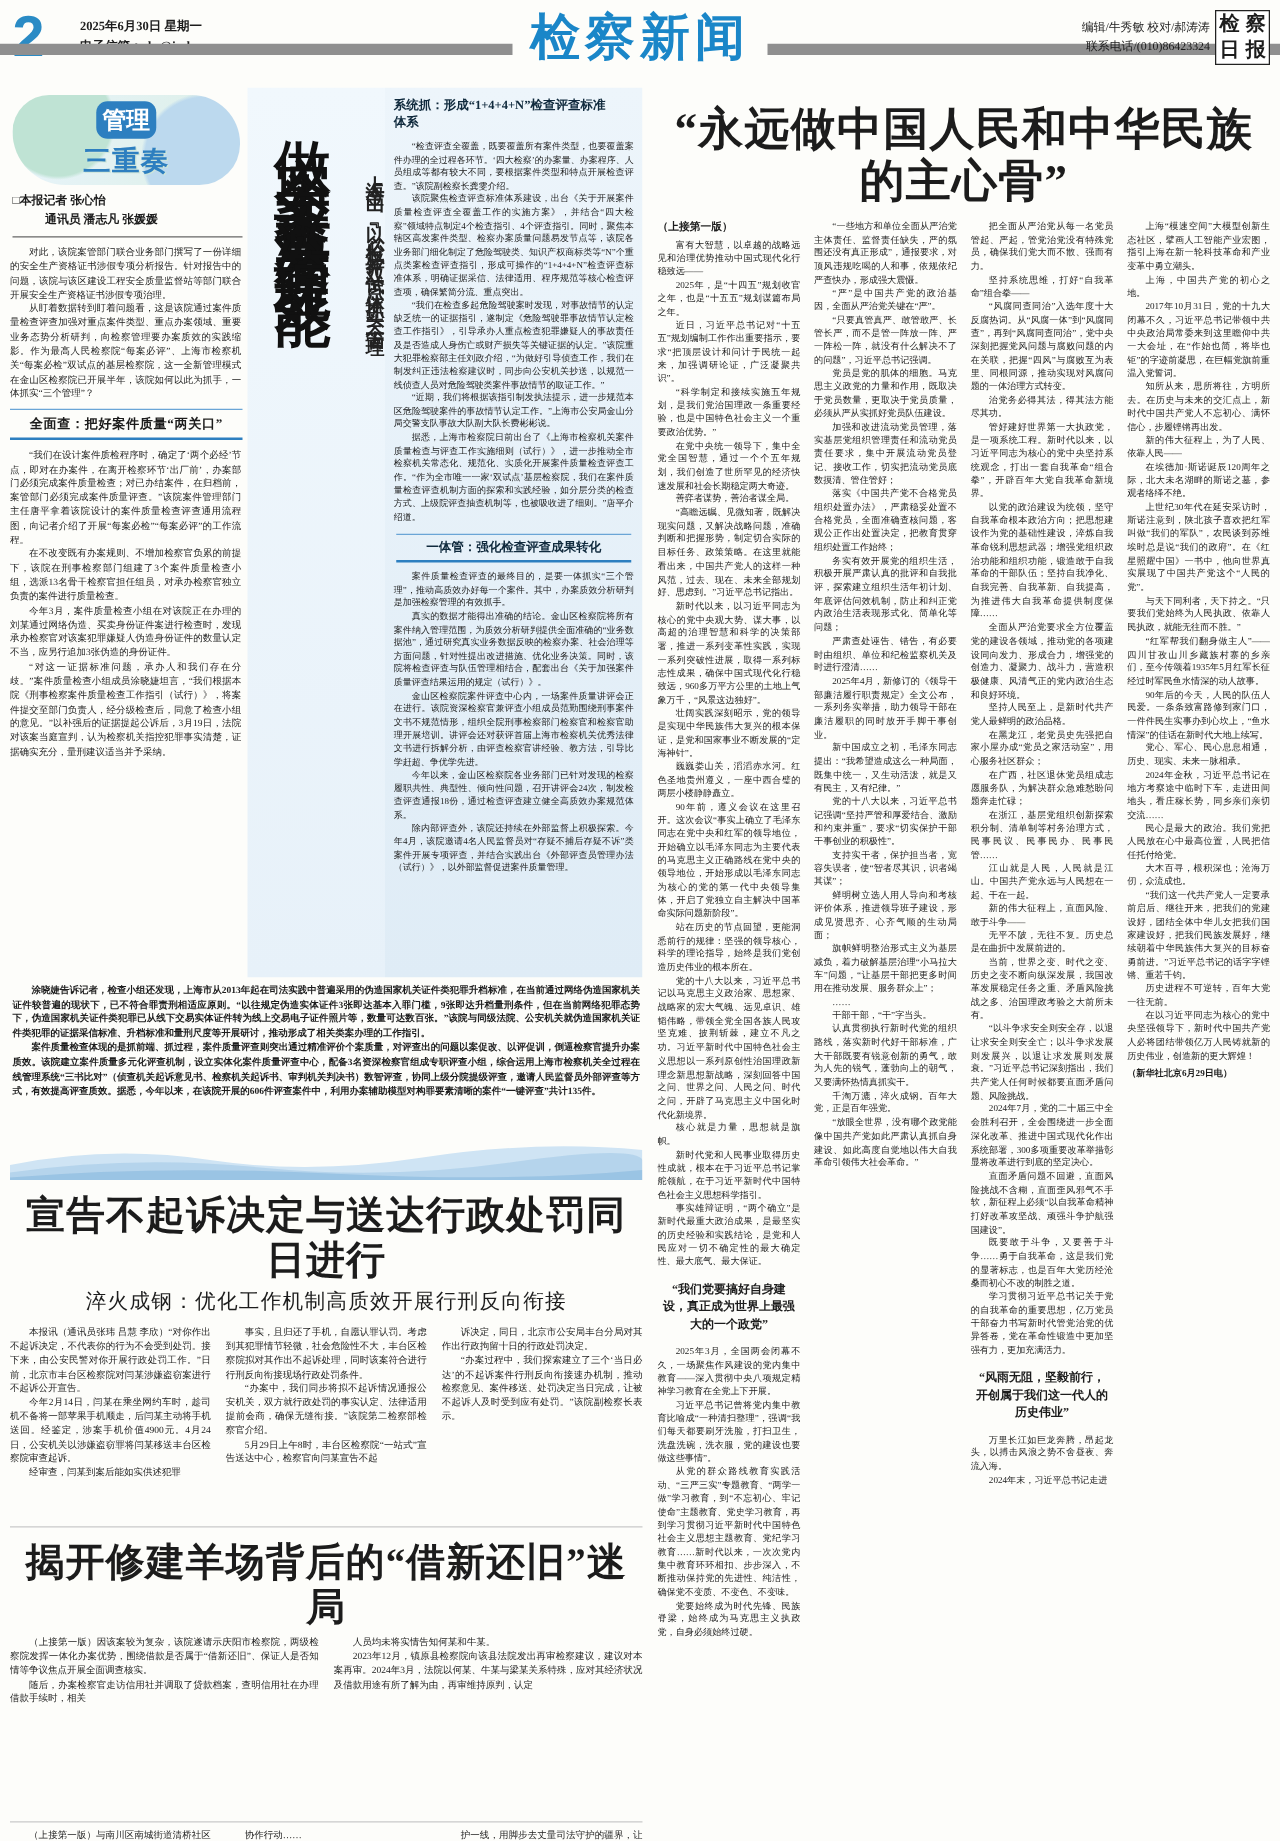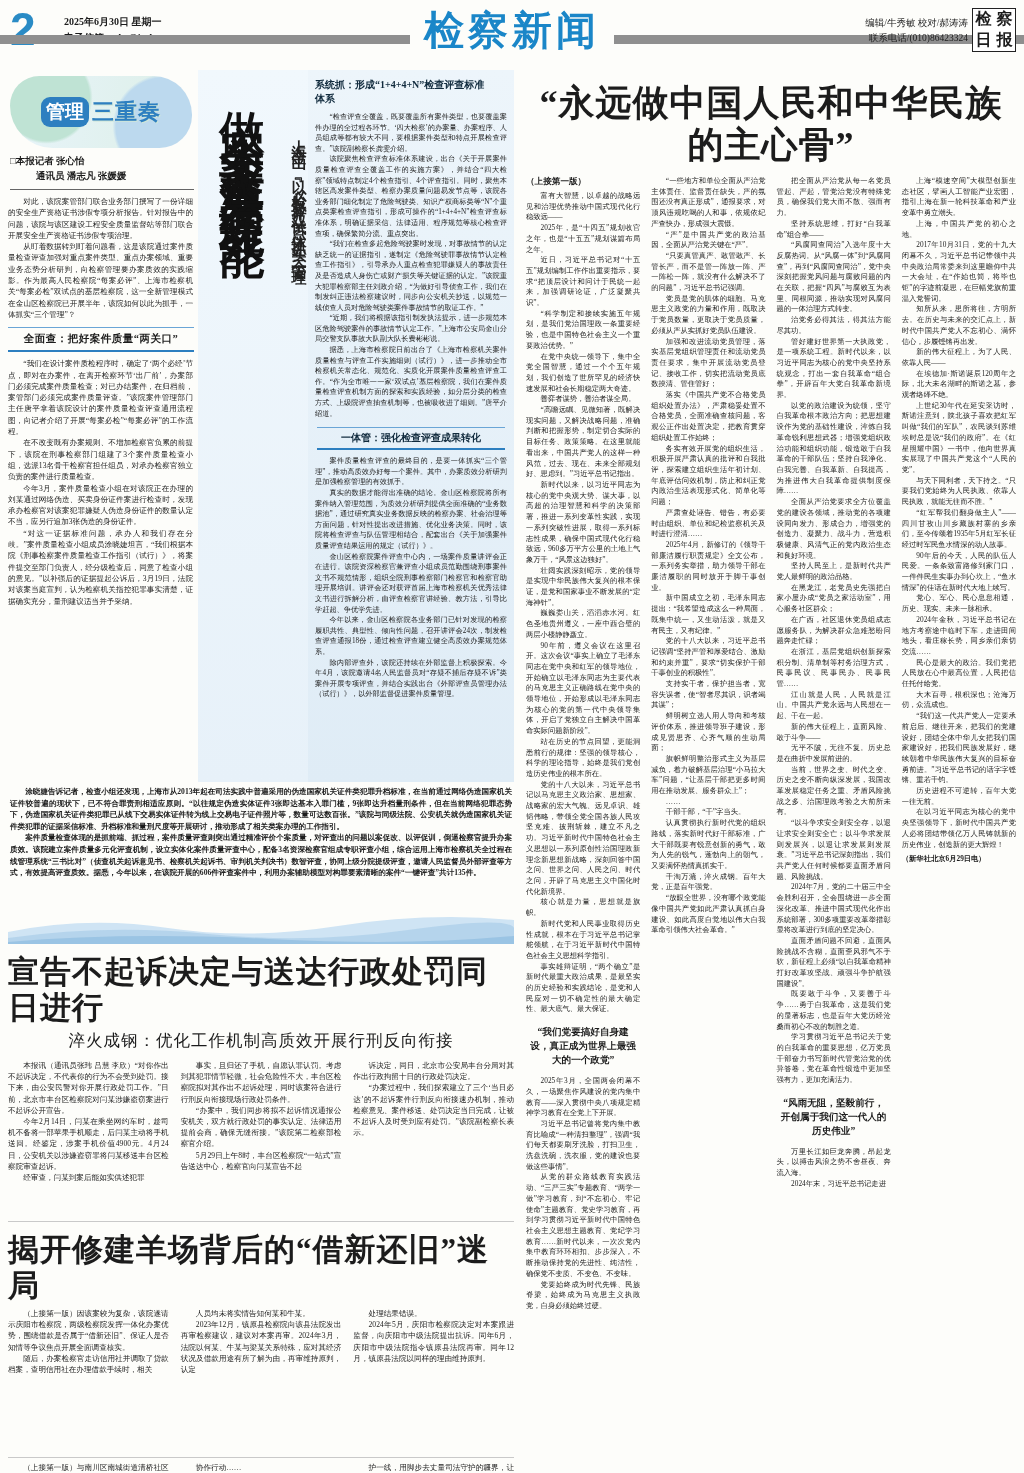--- a/index.html
+++ b/index.html
@@ -22,21 +22,21 @@
   .main{display:flex;gap:12px;padding:6px 8px 0 8px;}
   .half-l{width:506px;flex:none;}
   .half-r{flex:1;min-width:0;}
   
   .panel{display:flex;height:712px;overflow:hidden;}
   .lcol{width:190px;flex:none;overflow:hidden;padding-top:2px;}
   .badge{height:72px;margin:4px 6px 6px 2px;border-radius:38px 50px 42px 55px;
        background:radial-gradient(circle at 20% 30%,#bfe3d4 0 28%,transparent 30%),
                   radial-gradient(circle at 85% 70%,#bcd9ee 0 30%,transparent 32%),
                   linear-gradient(100deg,#e8f4fb,#dcefe6);
-       display:flex;align-items:center;justify-content:center;gap:3px;}
+       display:flex;align-items:center;justify-content:center;gap:3px;flex-direction:column;}
   .badge-a{background:#2d7fc0;color:#fff;font-weight:900;font-size:19px;padding:2px 5px;border-radius:9px;}
   .badge-b{color:#2d7fc0;font-weight:900;font-size:22px;letter-spacing:1px;
        text-shadow:1px 1px 0 #cfe6d8;}
   .byline{font-size:9.5px;font-weight:bold;line-height:15px;margin:6px 4px 6px 2px;
        border-bottom:1px solid #666;padding-bottom:5px;}
   .byline .r2{padding-left:26px;}
   .p{margin:0;text-indent:2em;text-align:justify;}
   .lcol .p{font-size:7.6px;line-height:11.3px;padding-right:5px;}
   .sec-head{margin:7px 4px 6px 0;padding:4px 0;text-align:center;font-weight:900;font-size:10.5px;
        border-top:1px solid #6aa5d6;border-bottom:2px solid #2d7fc0;letter-spacing:.5px;}
@@ -48,21 +48,21 @@
        padding-top:58px;color:#222;}
   .mcol{flex:1;background:linear-gradient(#edf5fb,#dfecf6);padding:6px 7px;overflow:hidden;min-width:0;}
   .mcol .p{font-size:7.2px;line-height:10.6px;}
   .m-head{font-weight:900;font-size:10px;line-height:14px;margin:2px 16px 6px 0;color:#102a3d;}
   .m-head2{margin:8px 2px 6px 2px;padding:3px 0;text-align:center;font-weight:900;font-size:10px;
        border-top:1px solid #6aa5d6;border-bottom:2px solid #2d7fc0;color:#102a3d;}
   .wide{height:122px;overflow:hidden;padding:4px 2px 0 2px;}
   .wide .p{font-size:7.6px;line-height:11.6px;font-weight:bold;}
   .wave{height:34px;overflow:hidden;margin-top:2px;}
   
-  .art-head{font-size:31px;font-weight:900;letter-spacing:1px;margin:10px 0 4px 0;line-height:36px;}
+  .art-head{font-size:31px;font-weight:900;text-align:center;letter-spacing:1px;margin:10px 0 4px 0;line-height:36px;}
   .art-sub{font-size:16.5px;text-align:center;margin:2px 0 8px 0;letter-spacing:1px;}
   .cols3{display:flex;gap:12px;overflow:hidden;}
   .cols3 .c{flex:1;min-width:0;}
   .cols3 .p{font-size:7.6px;line-height:11.2px;margin-bottom:0;}
   .divider{border:none;border-top:1px solid #c9c9c9;margin:9px 0 4px 0;}
   .h-art1-cols{height:152px;}
   .h-art2-cols{height:140px;}
   .h-art3-cols{height:76px;}
   
   .r-title{font-size:36px;font-weight:900;text-align:center;letter-spacing:1px;margin:12px 0 10px 0;line-height:42px;}
@@ -203,25 +203,20 @@
         <div class="cols3 h-art2-cols">
           <div class="c">
 
           <p class="p">（上接第一版）因该案较为复杂，该院遂请示庆阳市检察院，两级检察院发挥一体化办案优势，围绕借款是否属于“借新还旧”、保证人是否知情等争议焦点开展全面调查核实。</p>
               <p class="p">随后，办案检察官走访信用社并调取了贷款档案，查明信用社在办理借款手续时，相关</p>
             </div>
           <div class="c">
 
           <p class="p">人员均未将实情告知何某和牛某。</p>
               <p class="p">2023年12月，镇原县检察院向该县法院发出再审检察建议，建议对本案再审。2024年3月，法院以何某、牛某与梁某关系特殊，应对其经济状况及借款用途有所了解为由，再审维持原判，认定</p>
-            </div>
-          <div class="c">
-
-          <p class="p">处理结果错误。</p>
-              <p class="p">2024年5月，庆阳市检察院决定对本案跟进监督，向庆阳市中级法院提出抗诉。同年6月，庆阳市中级法院指令镇原县法院再审。同年12月，镇原县法院以同样的理由维持原判。</p>
             </div>
         </div>
       </div>
 
       <hr class="divider">
 
       <div>
         <div class="cols3 h-art3-cols">
           <div class="c">
 

